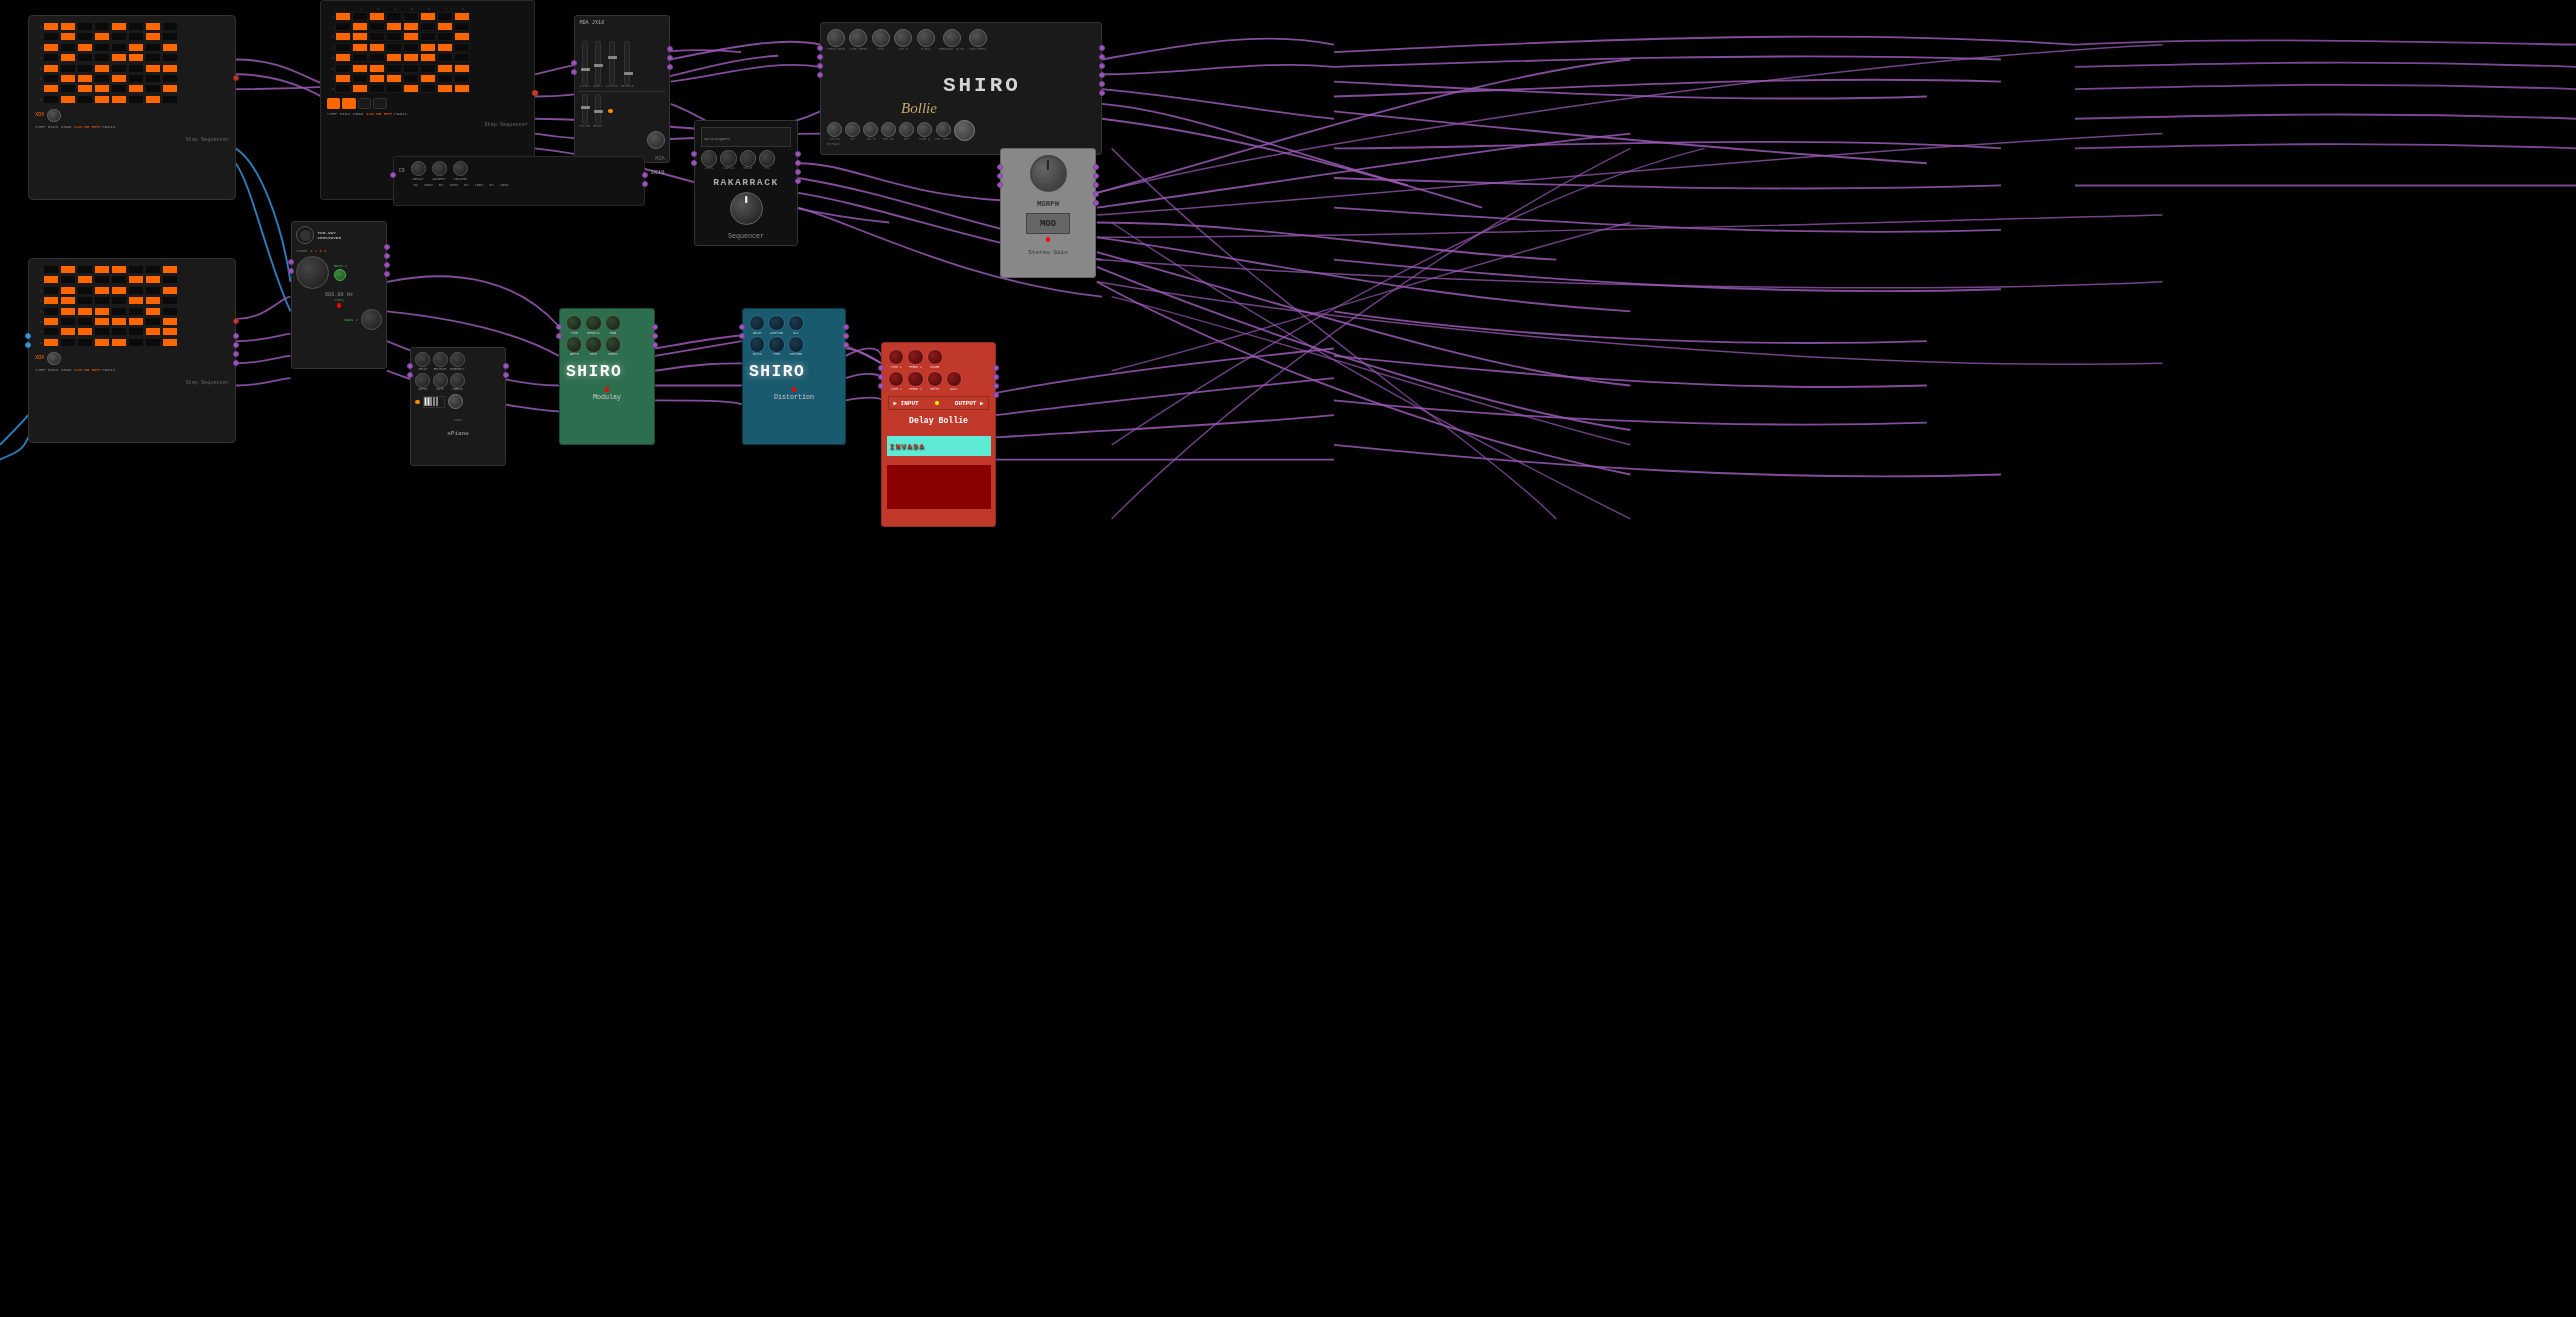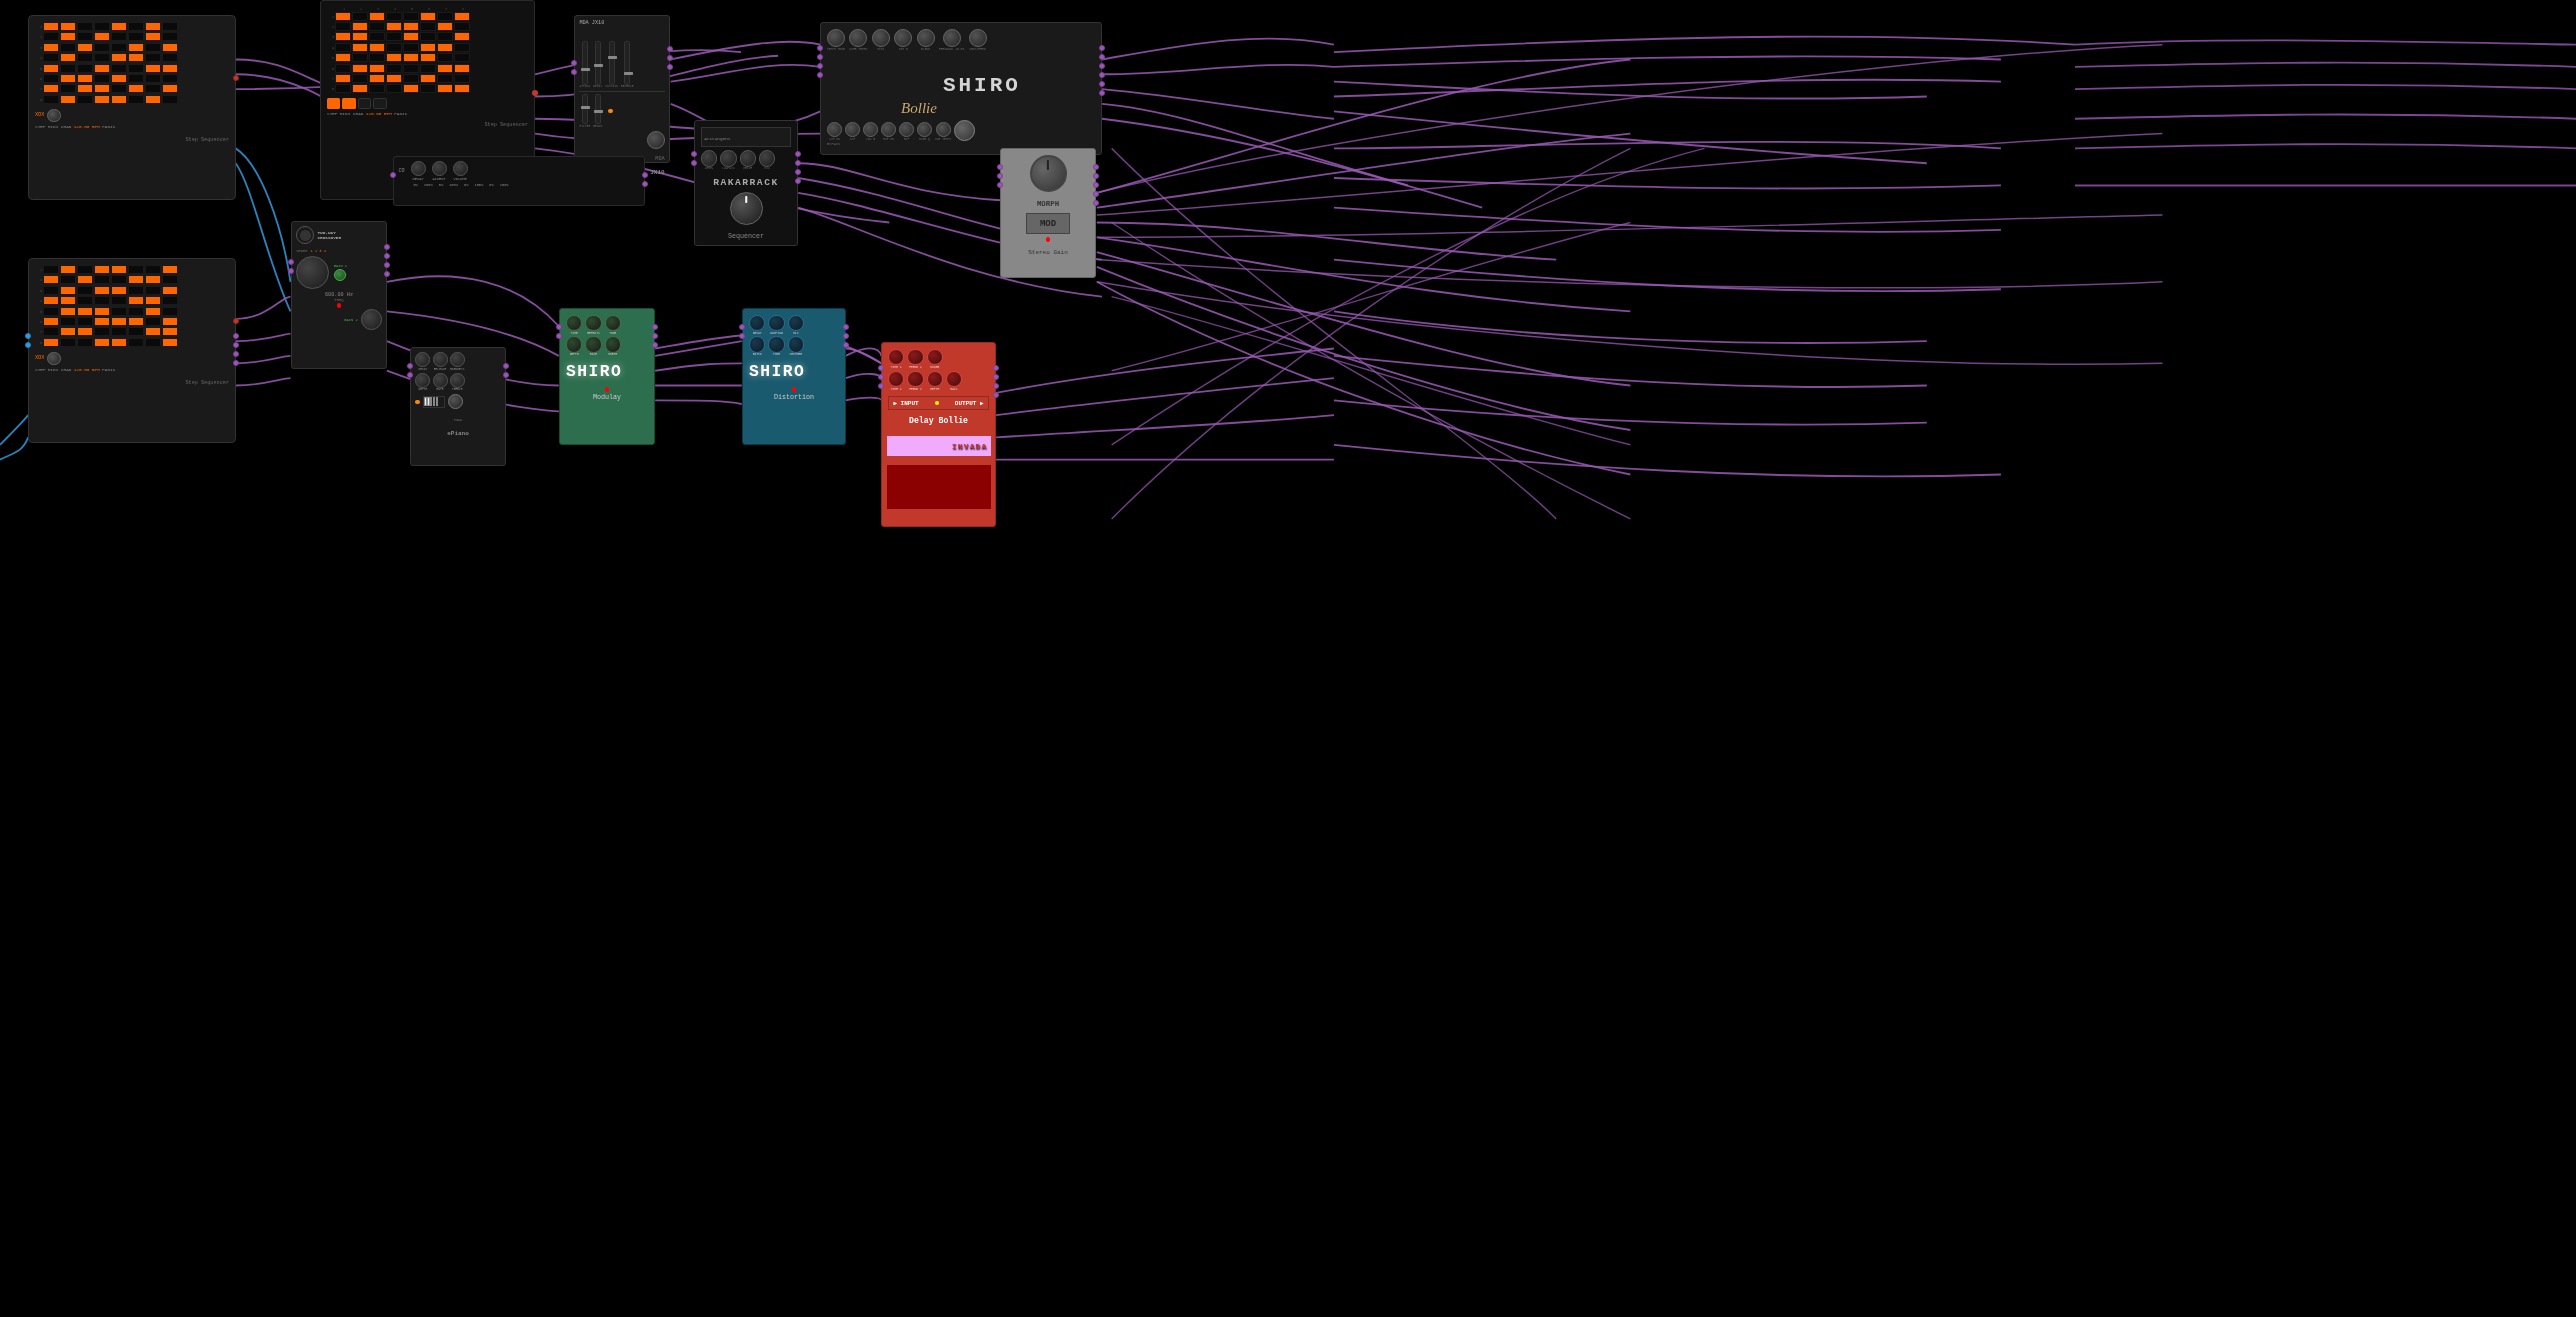--- a/index.html
+++ b/index.html
@@ -1018,21 +1018,21 @@
   <div style="background:#c0392b;border:1.5px solid #922b21;padding:2.2px 4.4px;display:flex;align-items:center;justify-content:space-between;margin-bottom:3px;">
     <span style="color:#fff;font-size:6px;font-weight:bold;">▶ INPUT</span>
     <div class="led" style="background:#ffff00;"></div>
     <span style="color:#fff;font-size:6px;font-weight:bold;">OUTPUT ▶</span>
   </div>
 
   <div style="text-align:center;margin-bottom:3px;">
     <span style="color:#fff;font-size:8.2px;font-weight:bold;">Delay Bollie</span>
   </div>
 
-  <div style="background:#f0abfc;padding:3px;text-align:right;margin:9px -1.5px;">
+  <div style="background:#5eead4;padding:3px;text-align:left;margin:9px -1.5px;">
     <span style="color:#c0392b;font-size:7.4px;font-weight:bold;letter-spacing:1.5px;text-shadow: 0.7px 0.7px 1.5px #000;">INVADA</span>
   </div>
 
   <div style="background:#8B0000;flex:1;margin:-1.5px -1.5px -1.5px -1.5px;height:44px;margin-top:3px;"></div>
 
   <div style="position:absolute;right:-4.4px;top:22px;display:flex;flex-direction:column;gap:3px;">
     <div class="port"></div>
     <div class="port"></div>
     <div class="port"></div>
     <div class="port"></div>

